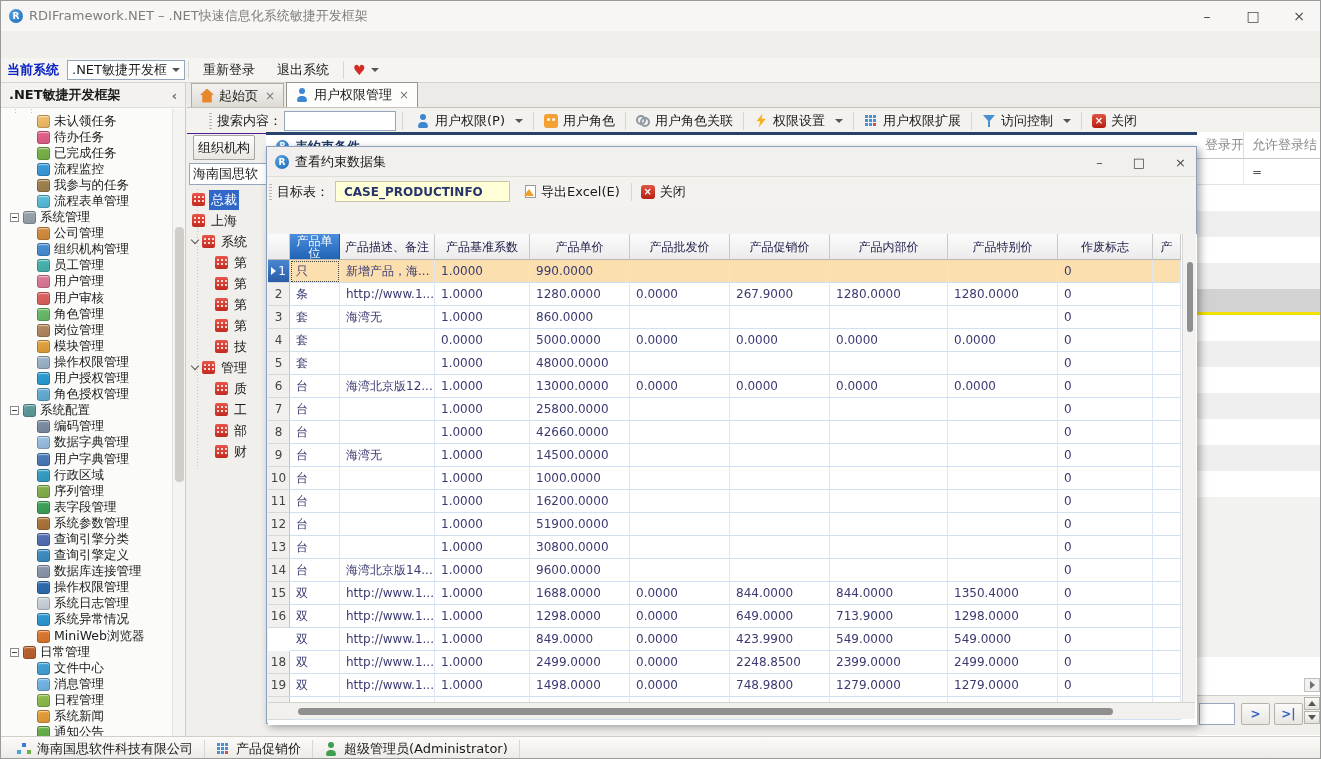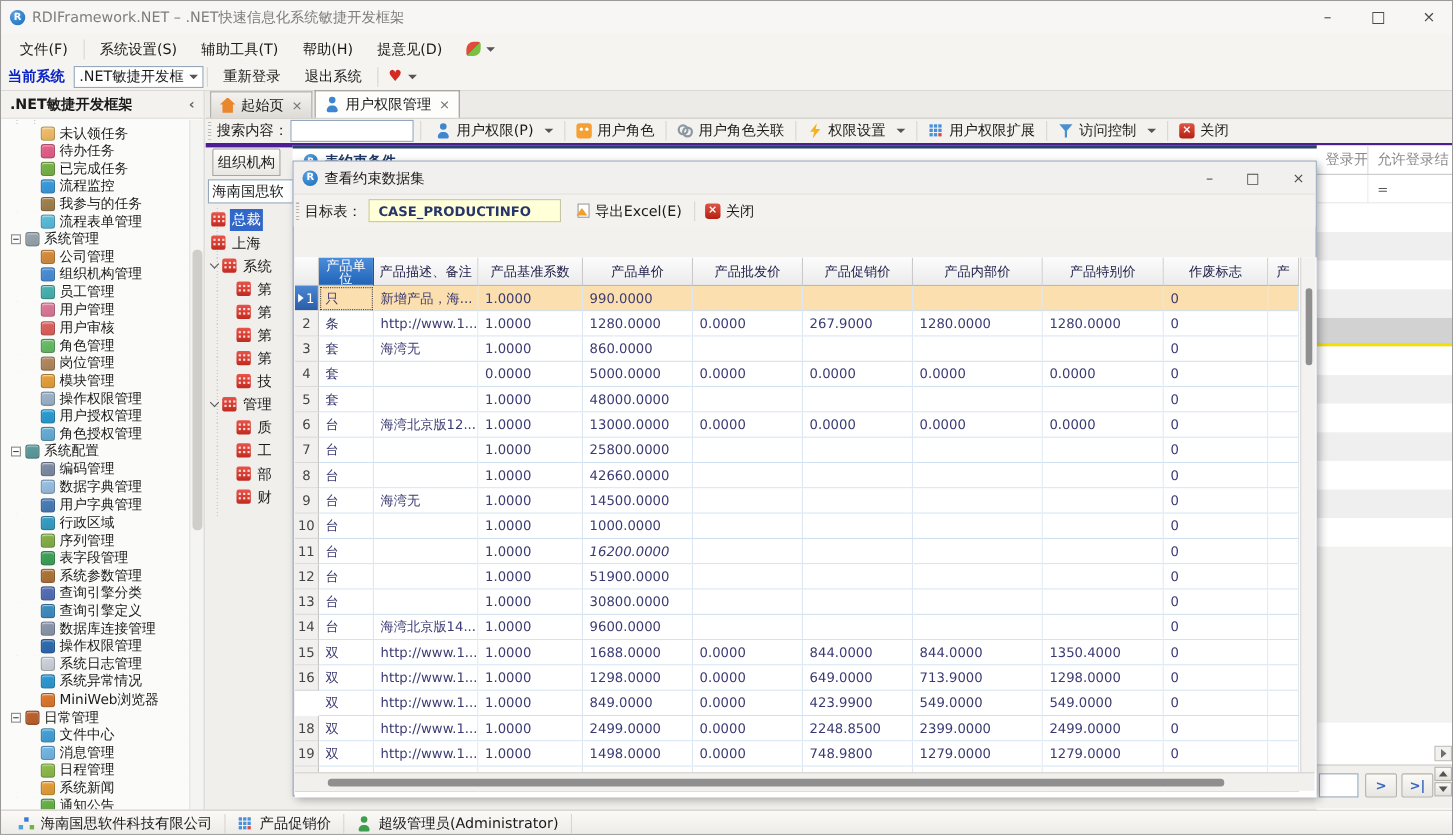--- a/index.html
+++ b/index.html
@@ -38,21 +38,21 @@
   .sb-scroll{position:absolute;right:0;top:26px;width:13px;bottom:0;background:#f4f4f3;border-left:1px solid #e3e1dd;}
   .sb-thumb{position:absolute;left:2px;width:9px;top:118px;height:255px;background:#cfcec9;border-radius:4px;}
 
   
   .tabstrip{position:absolute;left:186px;top:82px;width:1135px;height:25px;background:#edebe7;display:flex;align-items:flex-end;padding-left:4px;border-bottom:1px solid #c6c3bd;}
   .tab{height:24px;display:flex;align-items:center;gap:5px;padding:0 8px;border:1px solid #aeaba5;border-bottom:none;background:linear-gradient(#f4f3f0,#dedbd5);margin-right:2px;font-size:13px;}
   .tab.active{background:#fdfdfc;border-color:#98958f;height:25px;}
   .tclose{color:#777;font-size:12px;margin-left:2px;}
 
   
-  .pgtoolbar{position:absolute;left:186px;top:107px;width:1135px;height:26px;background:#f4f2ee;border-bottom:4px solid #4c1d95;display:flex;align-items:center;padding-left:0;font-size:13px;}
+  .pgtoolbar{position:absolute;left:186px;top:107px;width:1135px;height:26px;background:#f4f2ee;border-bottom:1px solid #4c1d95;display:flex;align-items:center;padding-left:20px;font-size:13px;}
   .grip{width:3px;height:16px;background-image:repeating-linear-gradient(to bottom,#b9b6b0 0 1px,transparent 1px 3px);margin:0 5px 0 2px;}
   .tb-btn{display:flex;align-items:center;gap:5px;padding:2px 7px;}
   .searchbox{width:112px;height:20px;background:#fff;border:1px solid #94a7bc;margin-left:2px;}
 
   
   .ic{display:inline-block;position:relative;width:14px;height:14px;flex:0 0 auto;}
   .i-rlogo{border-radius:50%;background:radial-gradient(circle at 35% 30%,#5aa2e0,#1769b8);color:#fff;font-weight:bold;font-size:9px;text-align:center;line-height:14px;}
   .i-home{background:#e8872c;clip-path:polygon(50% 0,100% 46%,84% 46%,84% 100%,16% 100%,16% 46%,0 46%);}
   .i-user::before{content:"";position:absolute;top:0;left:4px;width:6px;height:6px;border-radius:50%;background:#3c86d2;}
   .i-user::after{content:"";position:absolute;bottom:0;left:2px;width:10px;height:6px;border-radius:5px 5px 2px 2px;background:#3c86d2;}
@@ -146,32 +146,20 @@
   <div class="titlebar">
     <span class="ic i-rlogo">R</span>
     <span class="ttext">RDIFramework.NET – .NET快速信息化系统敏捷开发框架</span>
     <div class="wincontrols">
       <div class="wbtn">–</div>
       <div class="wbtn">□</div>
       <div class="wbtn">×</div>
     </div>
   </div>
 
-  <div class="menubar" id="menubar">
-      <span class="menu-item">文件(F)</span>
-      <span class="vsep"></span>
-      <span class="menu-item">系统设置(S)</span>
-      <span class="menu-item">辅助工具(T)</span>
-      <span class="menu-item">帮助(H)</span>
-      <span class="menu-item">提意见(D)</span>
-      <span class="menu-item" style="display: flex; align-items: center;">
-        <span class="ic i-palette"></span>
-        <span class="caret"></span>
-      </span>
-    </div>
 
   <div class="sysbar">
     <span class="cursys">当前系统</span>
     <div class="combo" style="width:118px;">
       <span style="flex:1;overflow:hidden;white-space:nowrap;">.NET敏捷开发框架</span>
       <span class="caret"></span>
     </div>
     <span class="vsep"></span>
     <span class="menu-item">重新登录</span>
     <span class="menu-item">退出系统</span>
@@ -695,21 +683,21 @@
             <div class="g-c" style="width: 95px; flex: 0 0 95px;">0</div>
             <div class="g-c" style="width: 28px; flex: 0 0 28px;"></div>
           </div>
           <div class="g-row">
             <div class="g-c g-sel" style="width: 22px; flex: 0 0 22px;">
               <span>11</span>
             </div>
             <div class="g-c" style="width: 50px; flex: 0 0 50px;">台</div>
             <div class="g-c" style="width: 95px; flex: 0 0 95px;"></div>
             <div class="g-c" style="width: 95px; flex: 0 0 95px;">1.0000</div>
-            <div class="g-c" style="width: 100px; flex: 0 0 100px; font-style: italic;">16200.0000</div>
+            <div class="g-c" style="width: 100px; flex: 0 0 100px;">16200.0000</div>
             <div class="g-c" style="width: 100px; flex: 0 0 100px;"></div>
             <div class="g-c" style="width: 100px; flex: 0 0 100px;"></div>
             <div class="g-c" style="width: 118px; flex: 0 0 118px;"></div>
             <div class="g-c" style="width: 110px; flex: 0 0 110px;"></div>
             <div class="g-c" style="width: 95px; flex: 0 0 95px;">0</div>
             <div class="g-c" style="width: 28px; flex: 0 0 28px;"></div>
           </div>
           <div class="g-row">
             <div class="g-c g-sel" style="width: 22px; flex: 0 0 22px;">
               <span>12</span>

